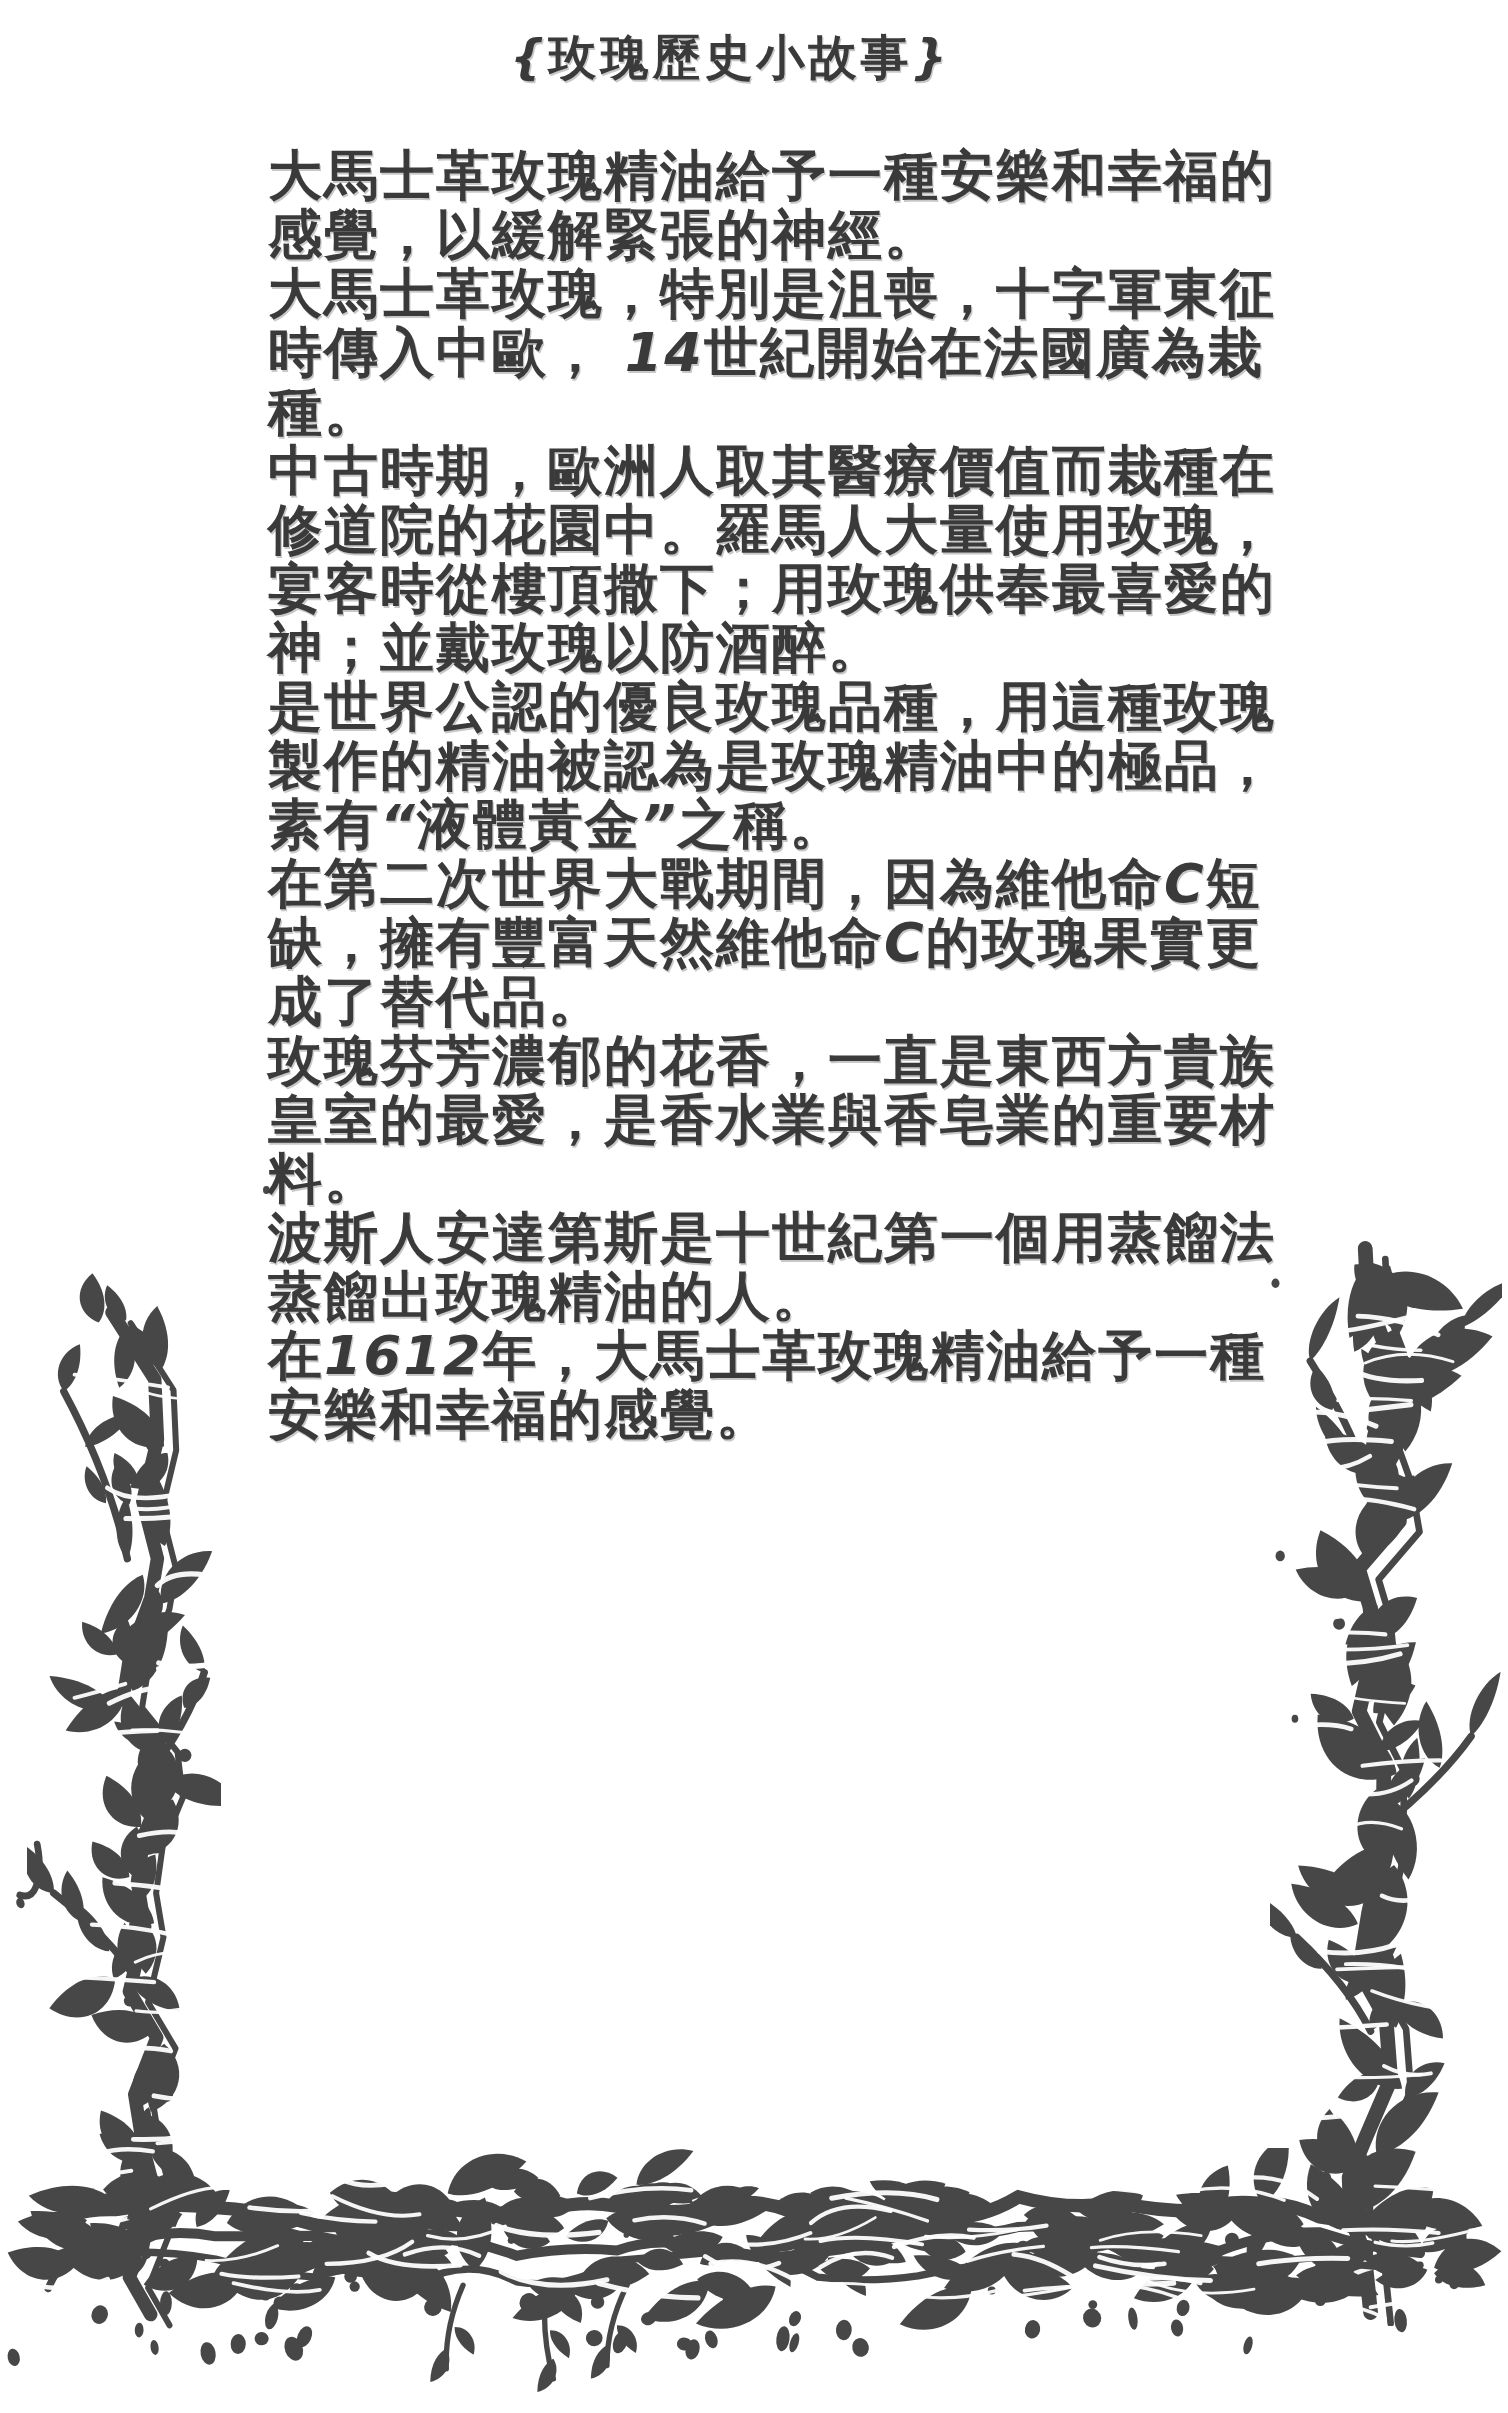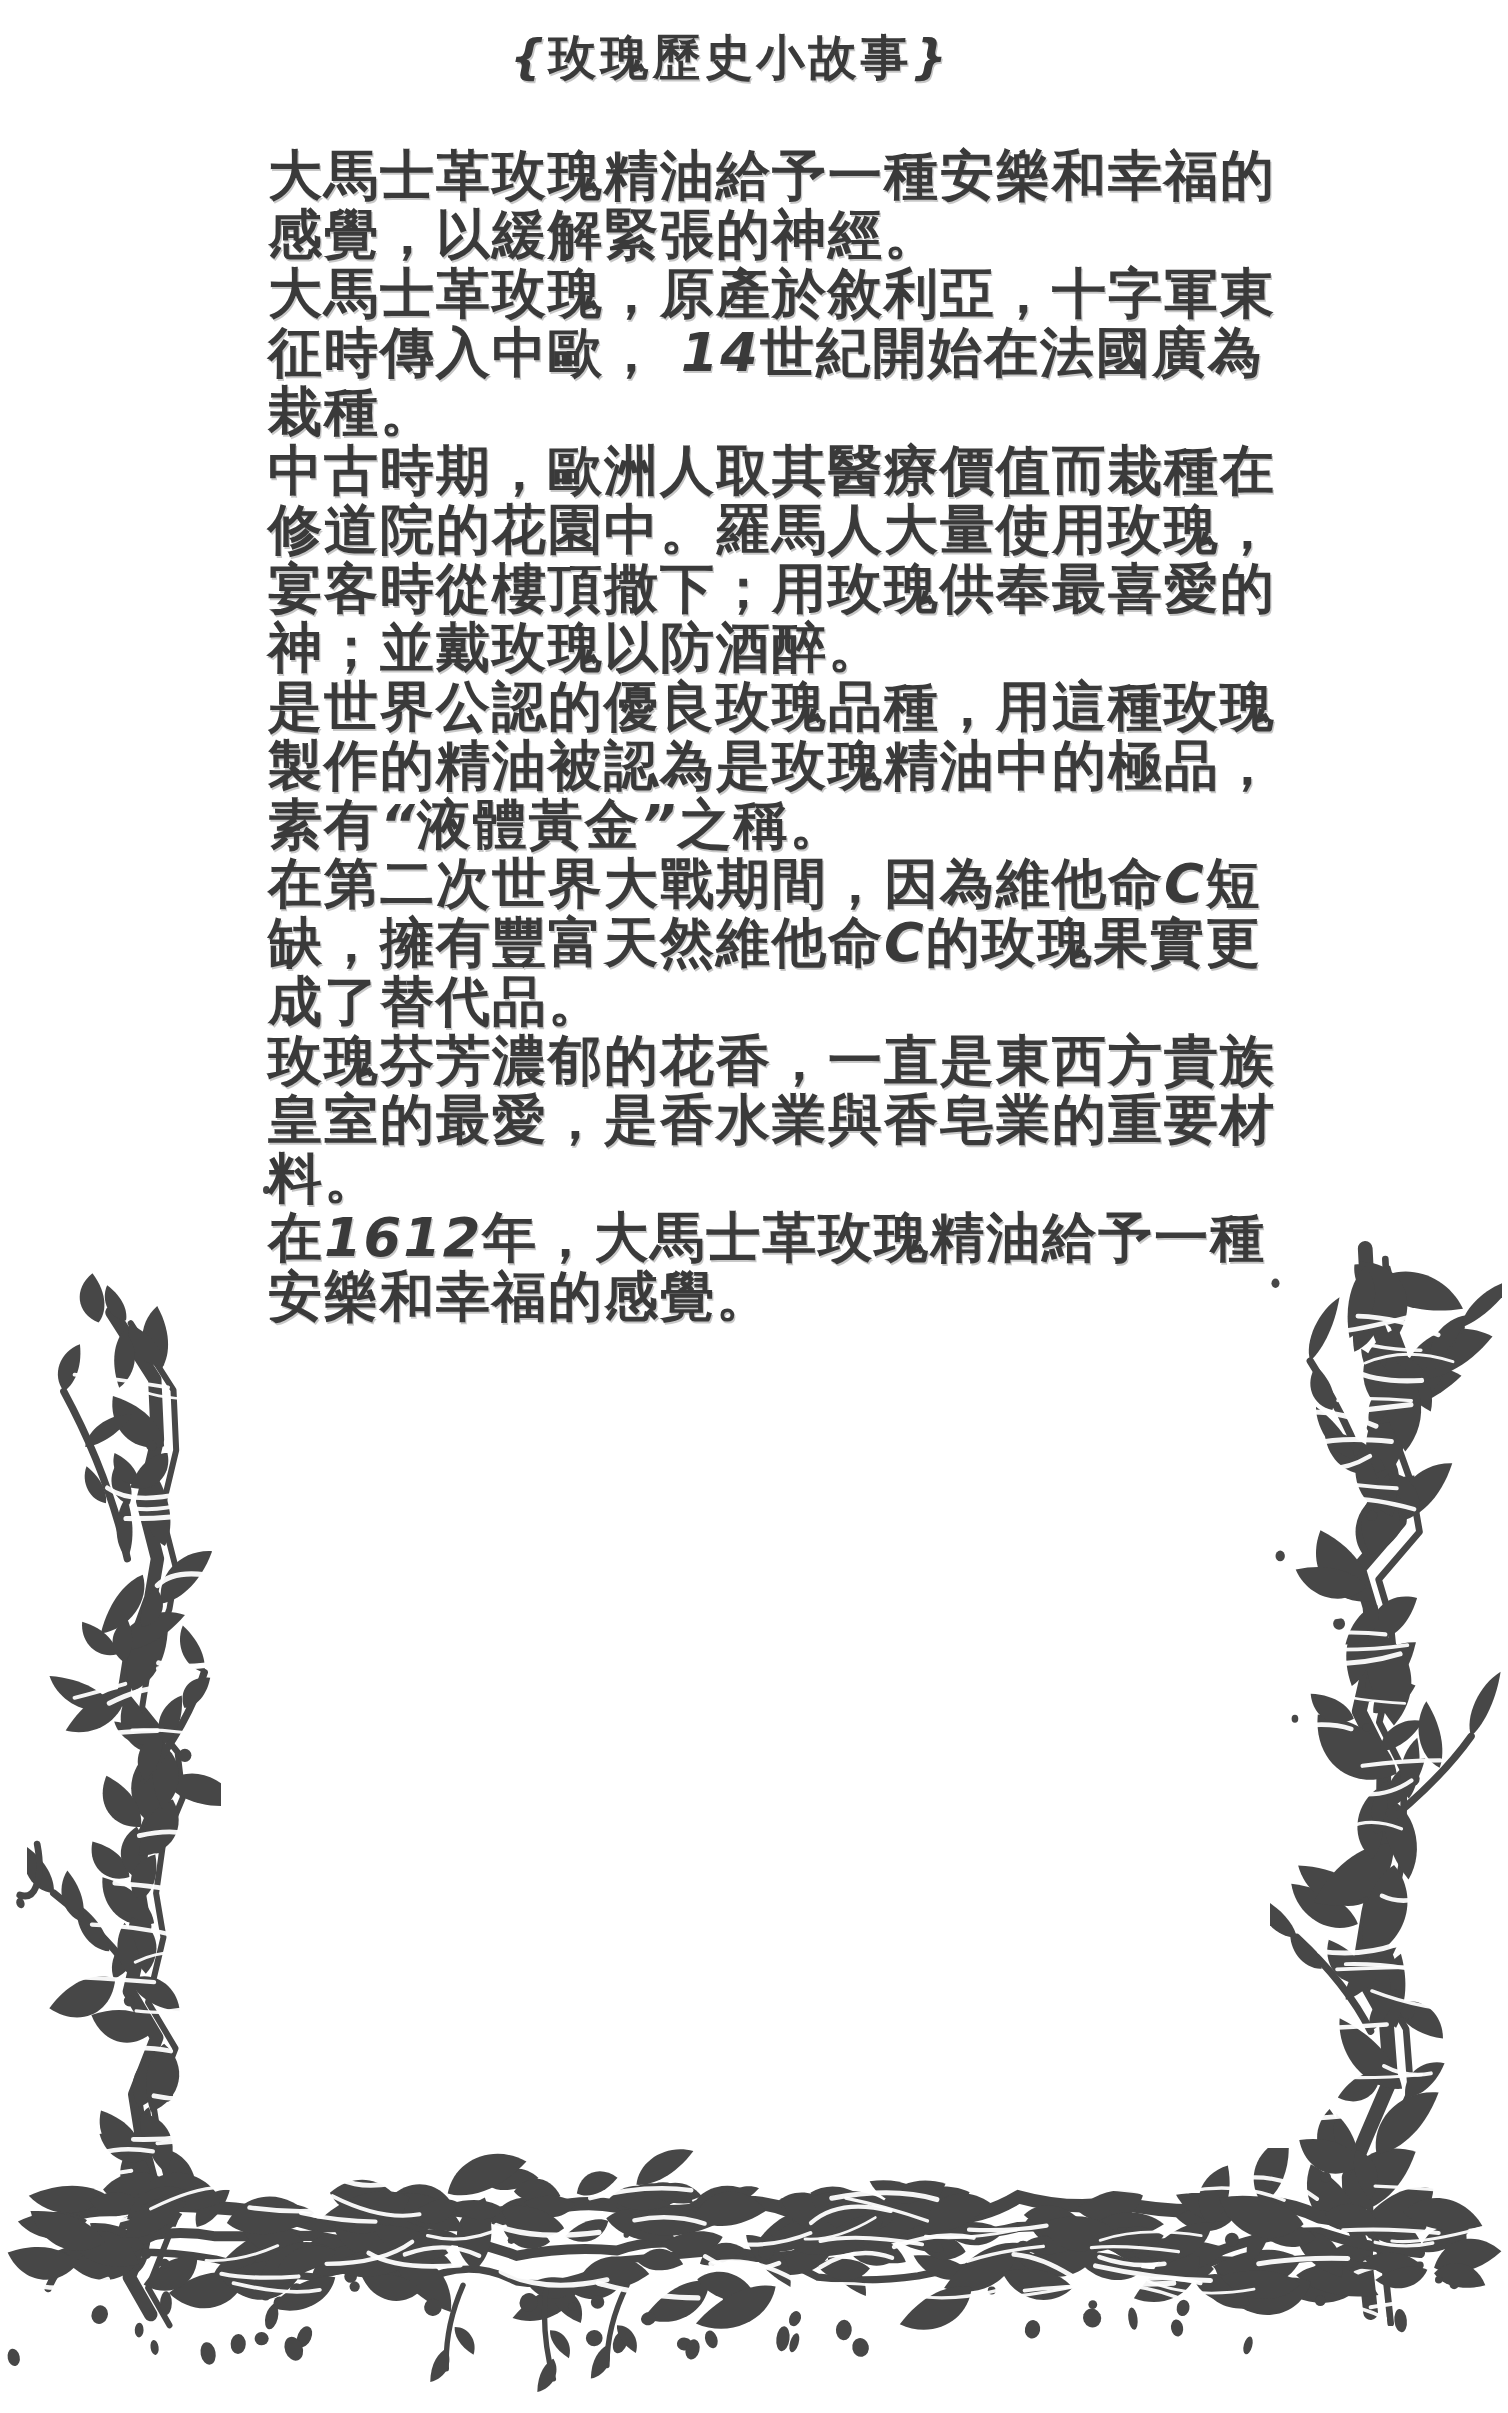--- a/index.html
+++ b/index.html
@@ -552,22 +552,23 @@
       <ellipse cx="1932" cy="2565" rx="5" ry="6" fill="#474747"></ellipse>
       <path d="M 55 2752 q 8 42 -2 64 q -7 18 -24 12" fill="none" stroke="#474747" stroke-width="10" stroke-linecap="round"></path>
       <ellipse cx="30" cy="2840" rx="6" ry="8" fill="#474747" transform="rotate(-20 30 2840)"></ellipse>
       <ellipse cx="20" cy="3518" rx="9" ry="13" fill="#474747" transform="rotate(-12 20 3518)"></ellipse>
     </svg>
 
   <h1 class="title ink">{玫瑰歷史小故事}</h1>
 
   <div class="story ink">
     <p class="para">大馬士革玫瑰精油給予一種安樂和幸福的感覺，以緩解緊張的神經。</p>
-      <p class="para">大馬士革玫瑰，原產於敘利亞，十字軍東征時傳入中歐， 14世紀開始在法國廣為栽種。</p>
+      <p class="para">大馬士革玫瑰，特別是沮喪，十字軍東征時傳入中歐， 14世紀開始在法國廣為栽種。</p>
       <p class="para">中古時期，歐洲人取其醫療價值而栽種在修道院的花園中。羅馬人大量使用玫瑰，宴客時從樓頂撒下；用玫瑰供奉最喜愛的神；並戴玫瑰以防酒醉。</p>
       <p class="para">是世界公認的優良玫瑰品種，用這種玫瑰製作的精油被認為是玫瑰精油中的極品，素有“液體黃金”之稱。</p>
       <p class="para">在第二次世界大戰期間，因為維他命C短缺，擁有豐富天然維他命C的玫瑰果實更成了替代品。</p>
       <p class="para">玫瑰芬芳濃郁的花香，一直是東西方貴族皇室的最愛，是香水業與香皂業的重要材料。</p>
+      <p class="para">波斯人安達第斯是十世紀第一個用蒸餾法蒸餾出玫瑰精油的人。</p>
       <p class="para">在1612年，大馬士革玫瑰精油給予一種安樂和幸福的感覺。</p>
   </div>
 
 </div>
 
 
 </body></html>

